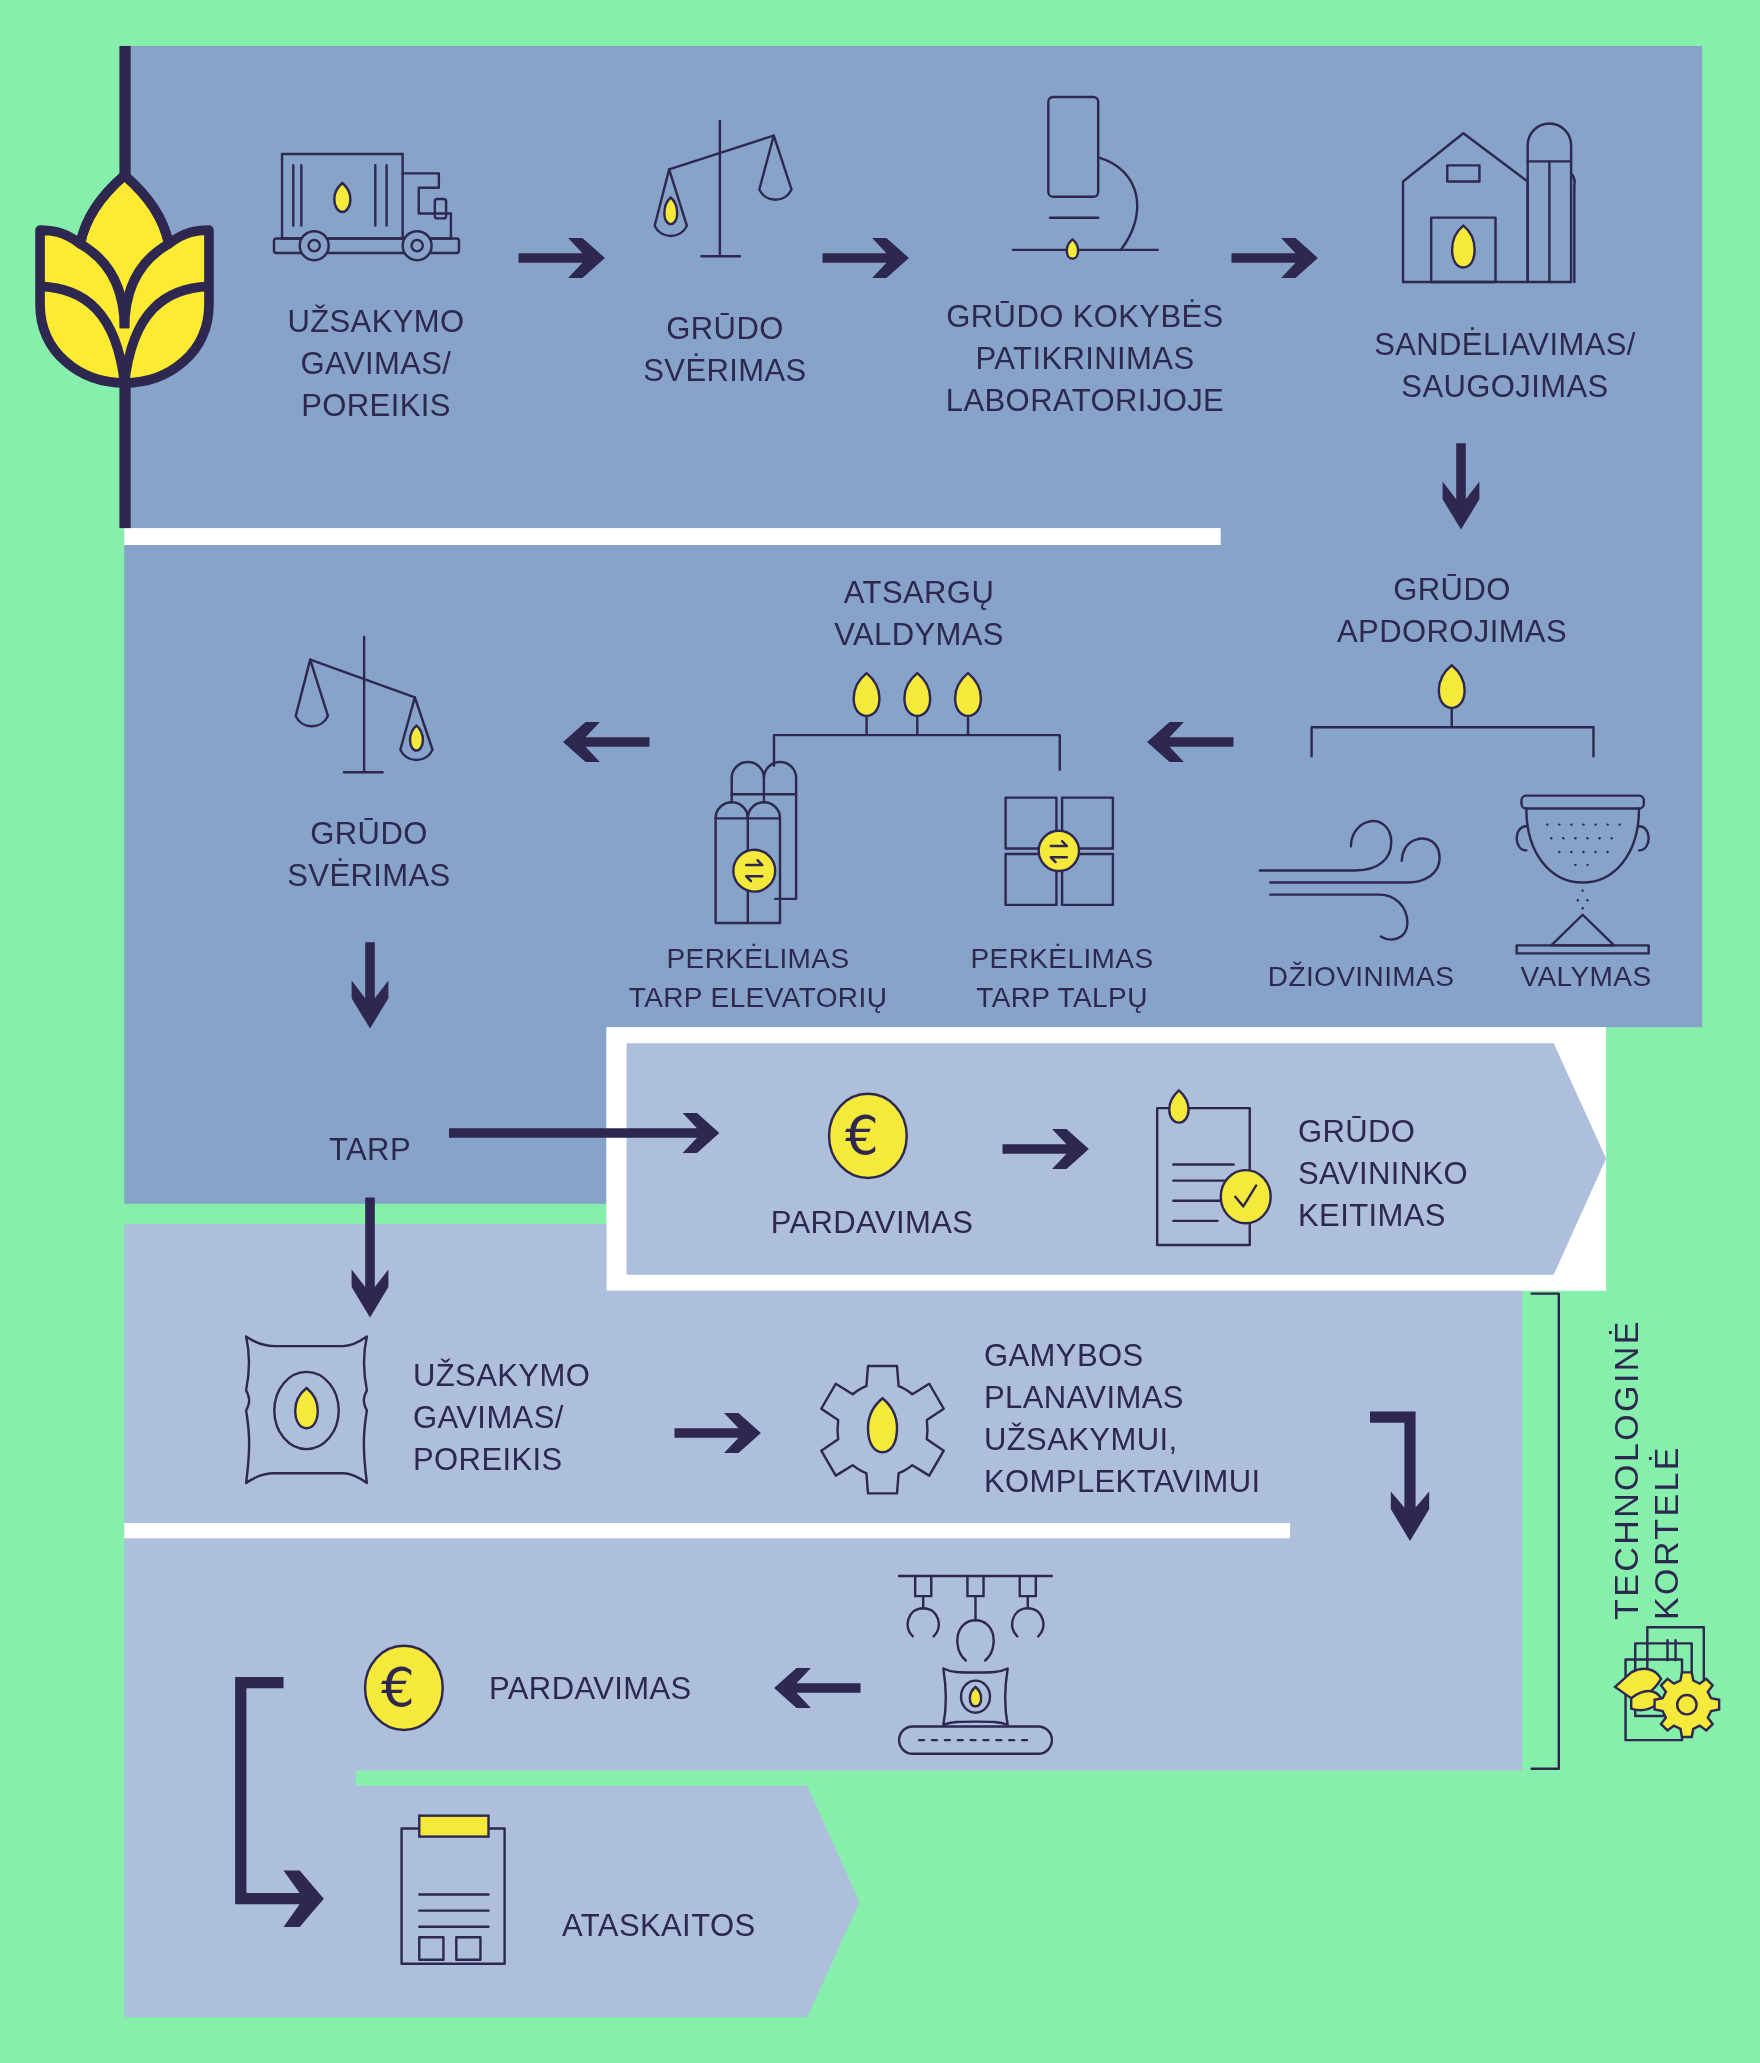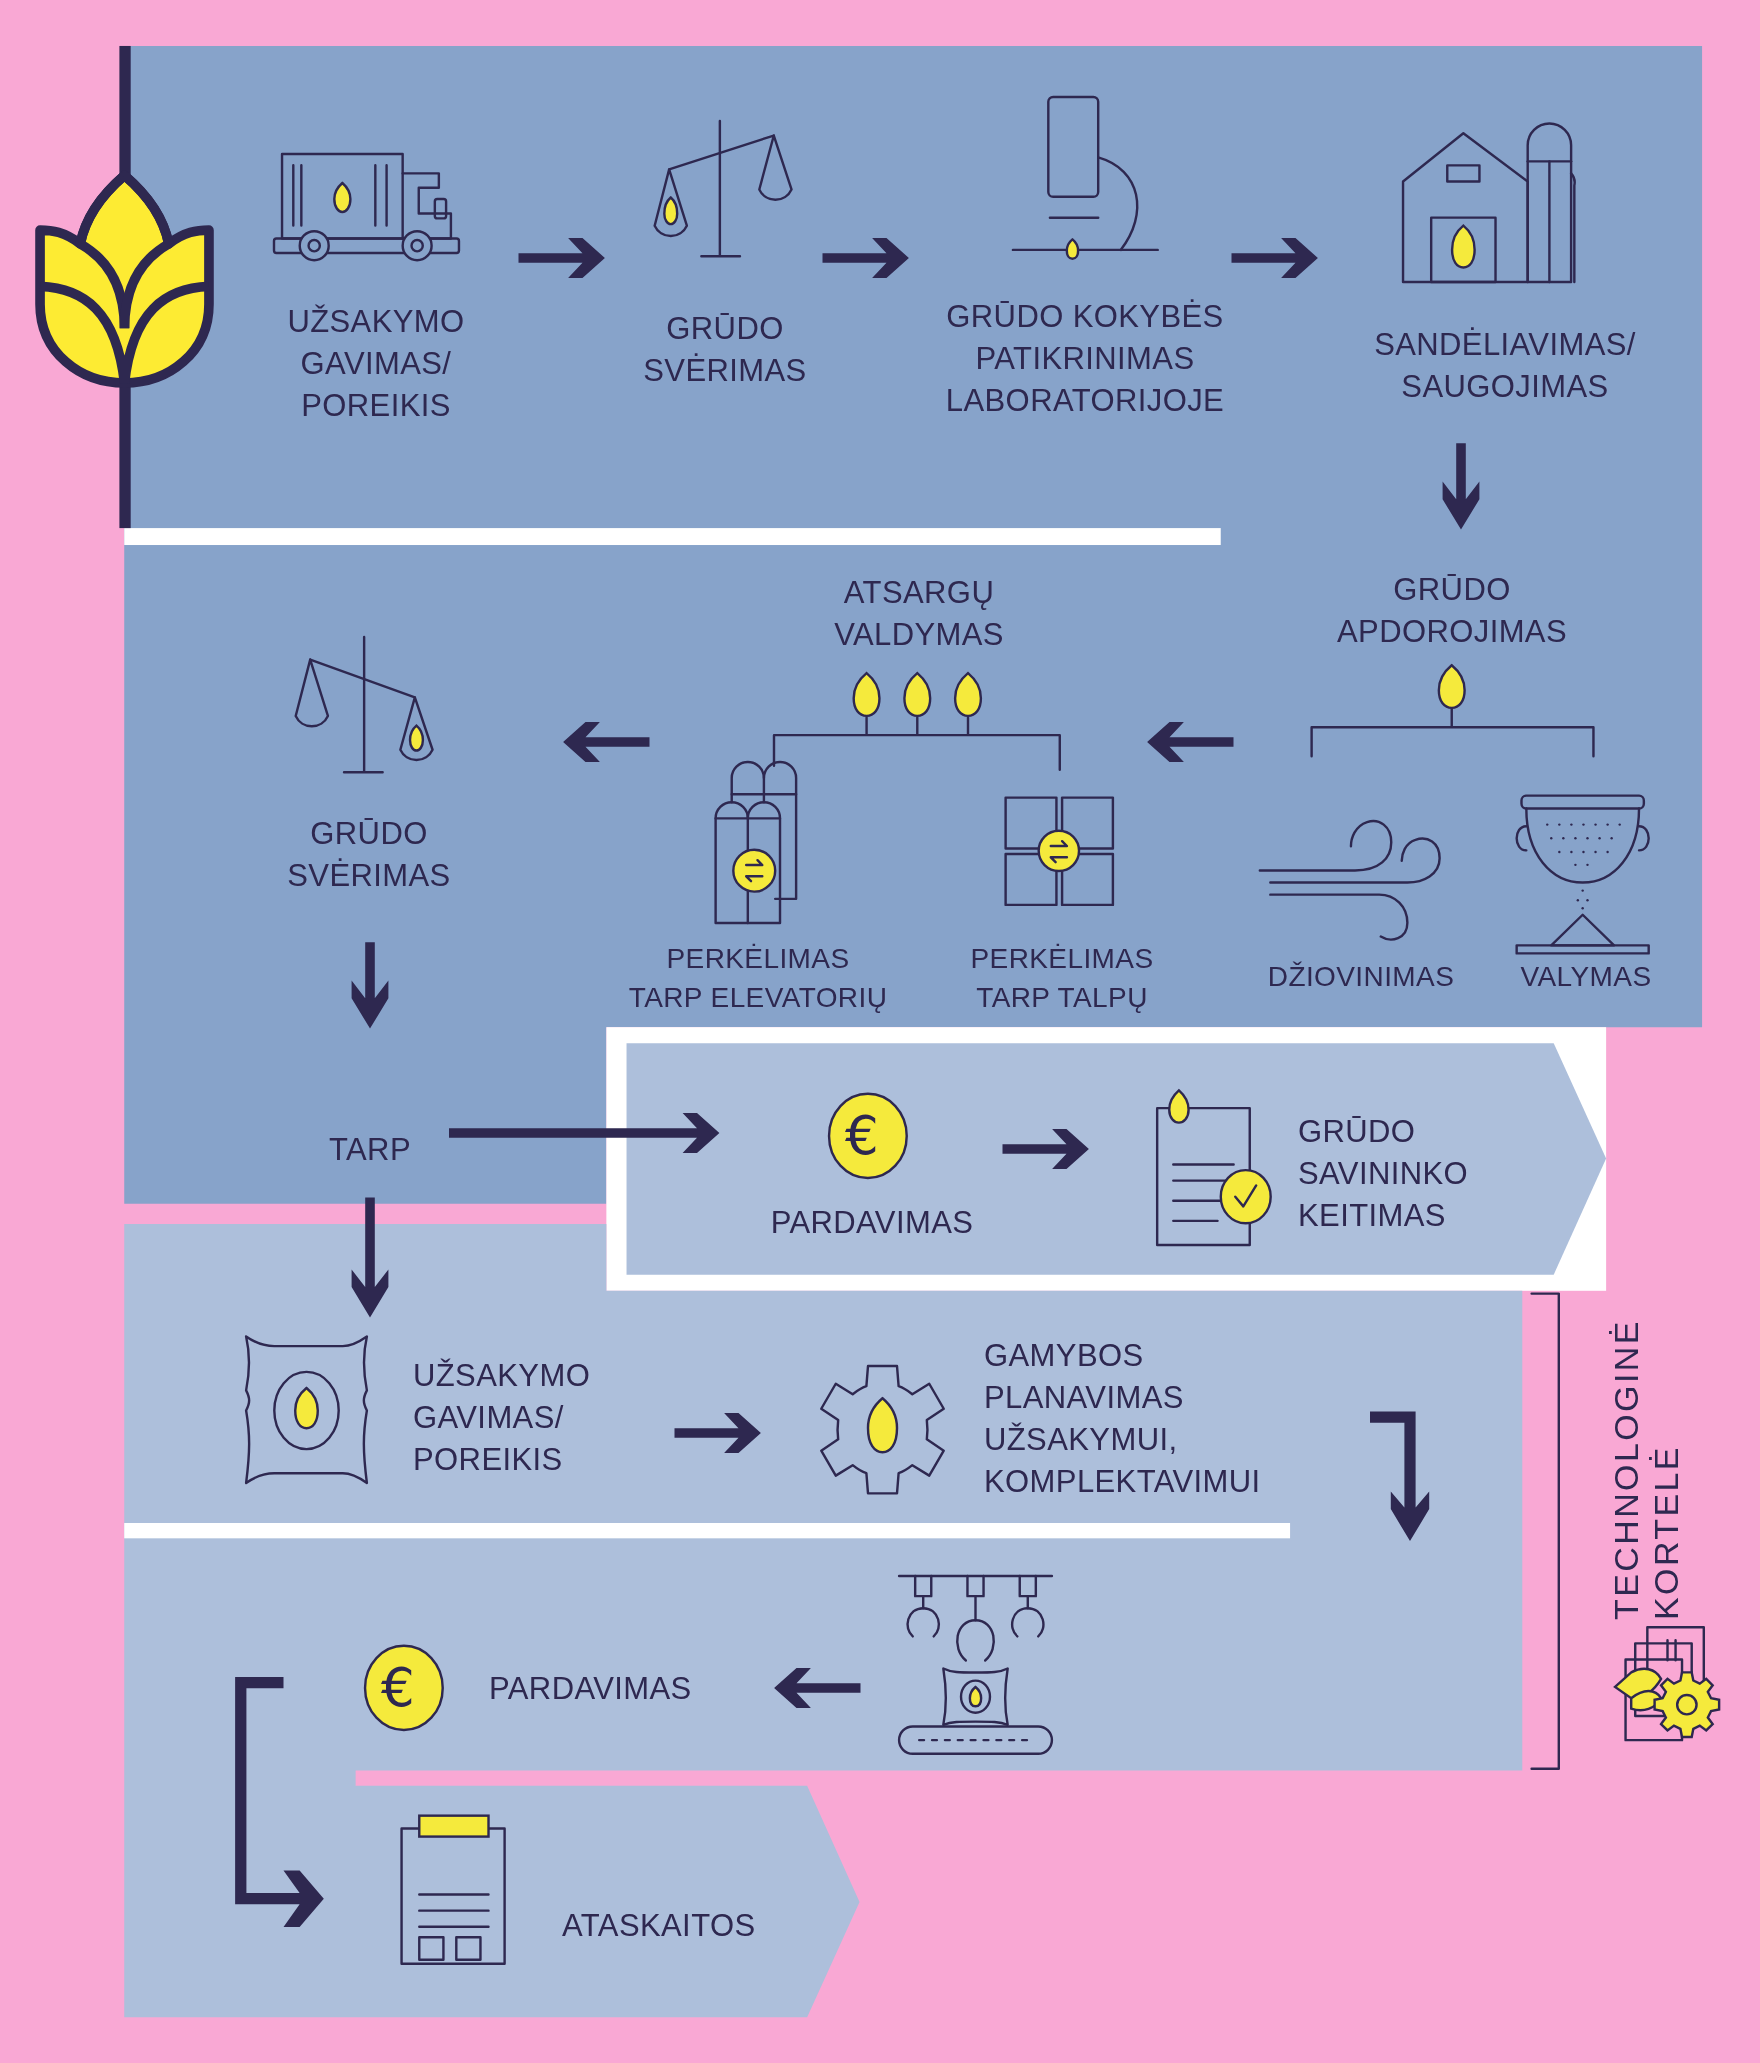--- a/index.html
+++ b/index.html
@@ -1,16 +1,16 @@
 <!DOCTYPE html>
 <html style="font-size:13px"><head>
 <meta charset="utf-8">
 <style>
   html, body { margin: 0; padding: 0; background: #ffffff; }
-  #canvas { position: relative; width: 1761px; height: 2064px; overflow: hidden; background: #f9a8d4;
+  #canvas { position: relative; width: 1761px; height: 2064px; overflow: hidden; background: #86efac;
     font-family: "Liberation Sans", "DejaVu Sans", sans-serif; color: #2E2850; }
   .abs { position: absolute; }
   .lbl { position: absolute; font-size: 31px; line-height: 42px; letter-spacing: 0.4px; white-space: pre; color: #2E2850; }
   .lbl.c { text-align: center; transform: translateX(-50%); }
   .lbl.sm { font-size: 28px; line-height: 39px; }
   svg { position: absolute; overflow: visible; }
   .ink { stroke: #2E2850; fill: none; stroke-width: 3; stroke-linejoin: round; stroke-linecap: round; }
   .inkf { fill: #2E2850; }
   .yel { fill: #F5EA3C; stroke: #2E2850; stroke-width: 3; }
   #tech-text { position: absolute; left: 1606px; top: 1620px; transform: rotate(-90deg); transform-origin: 0 0;

